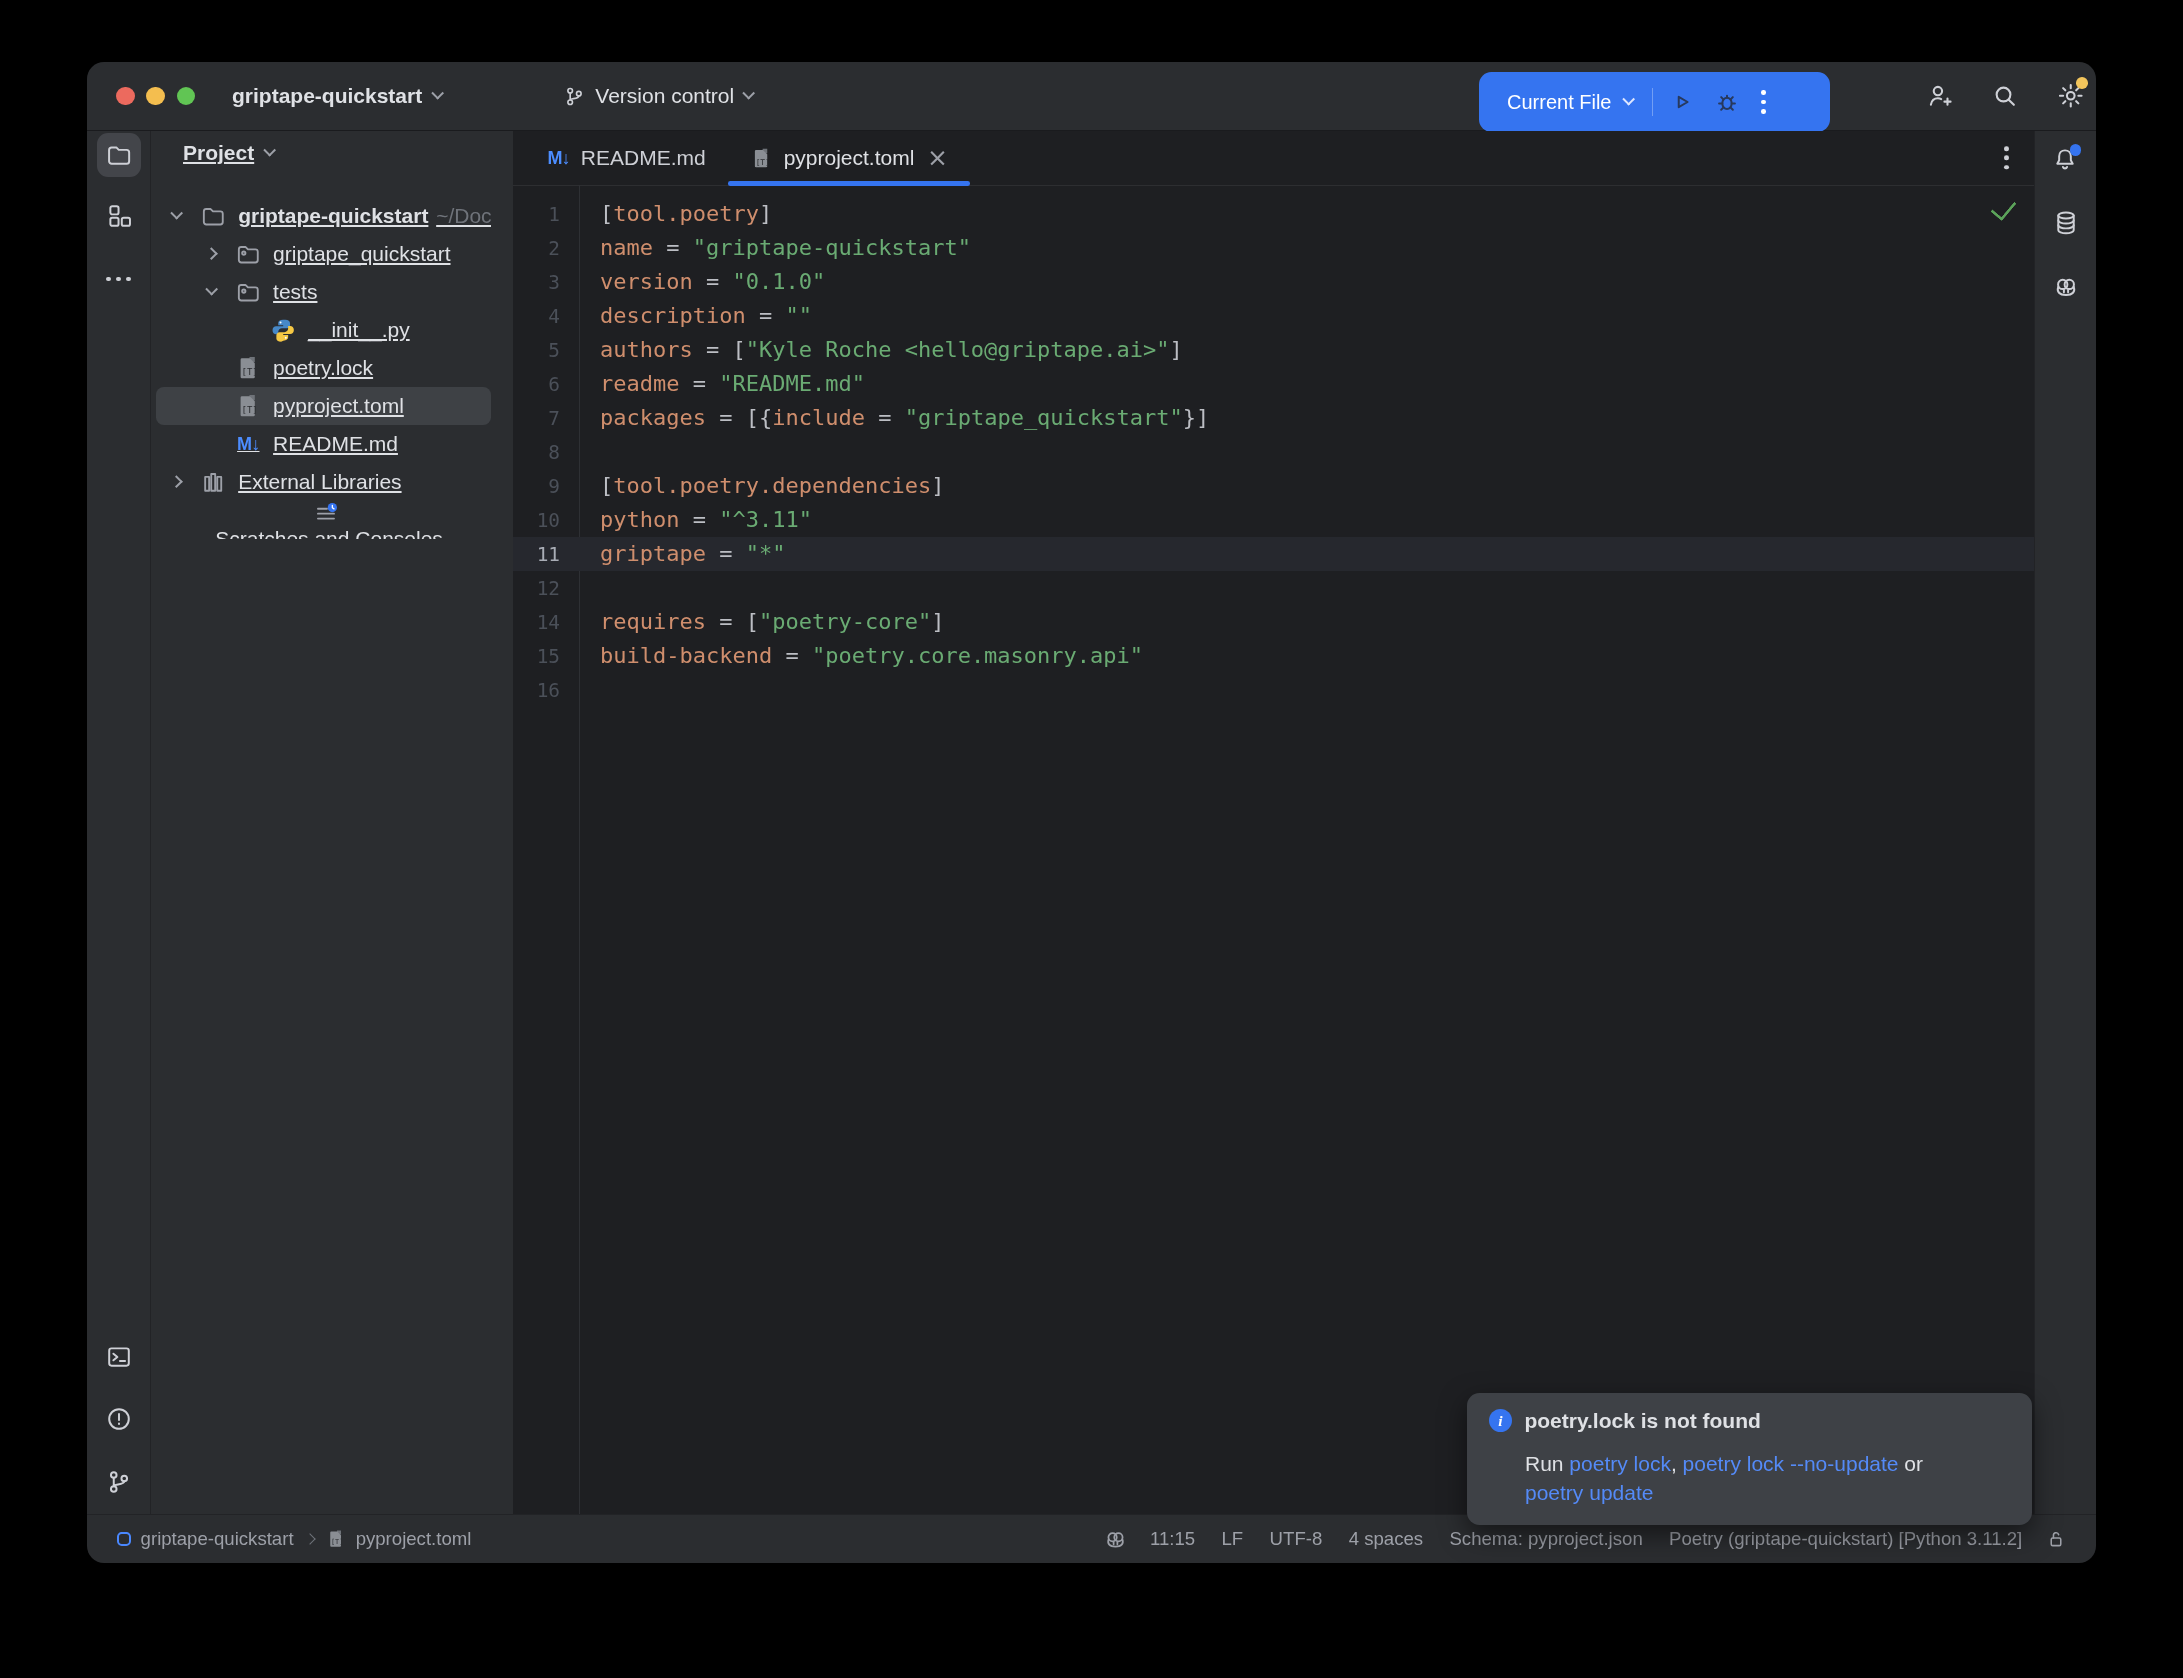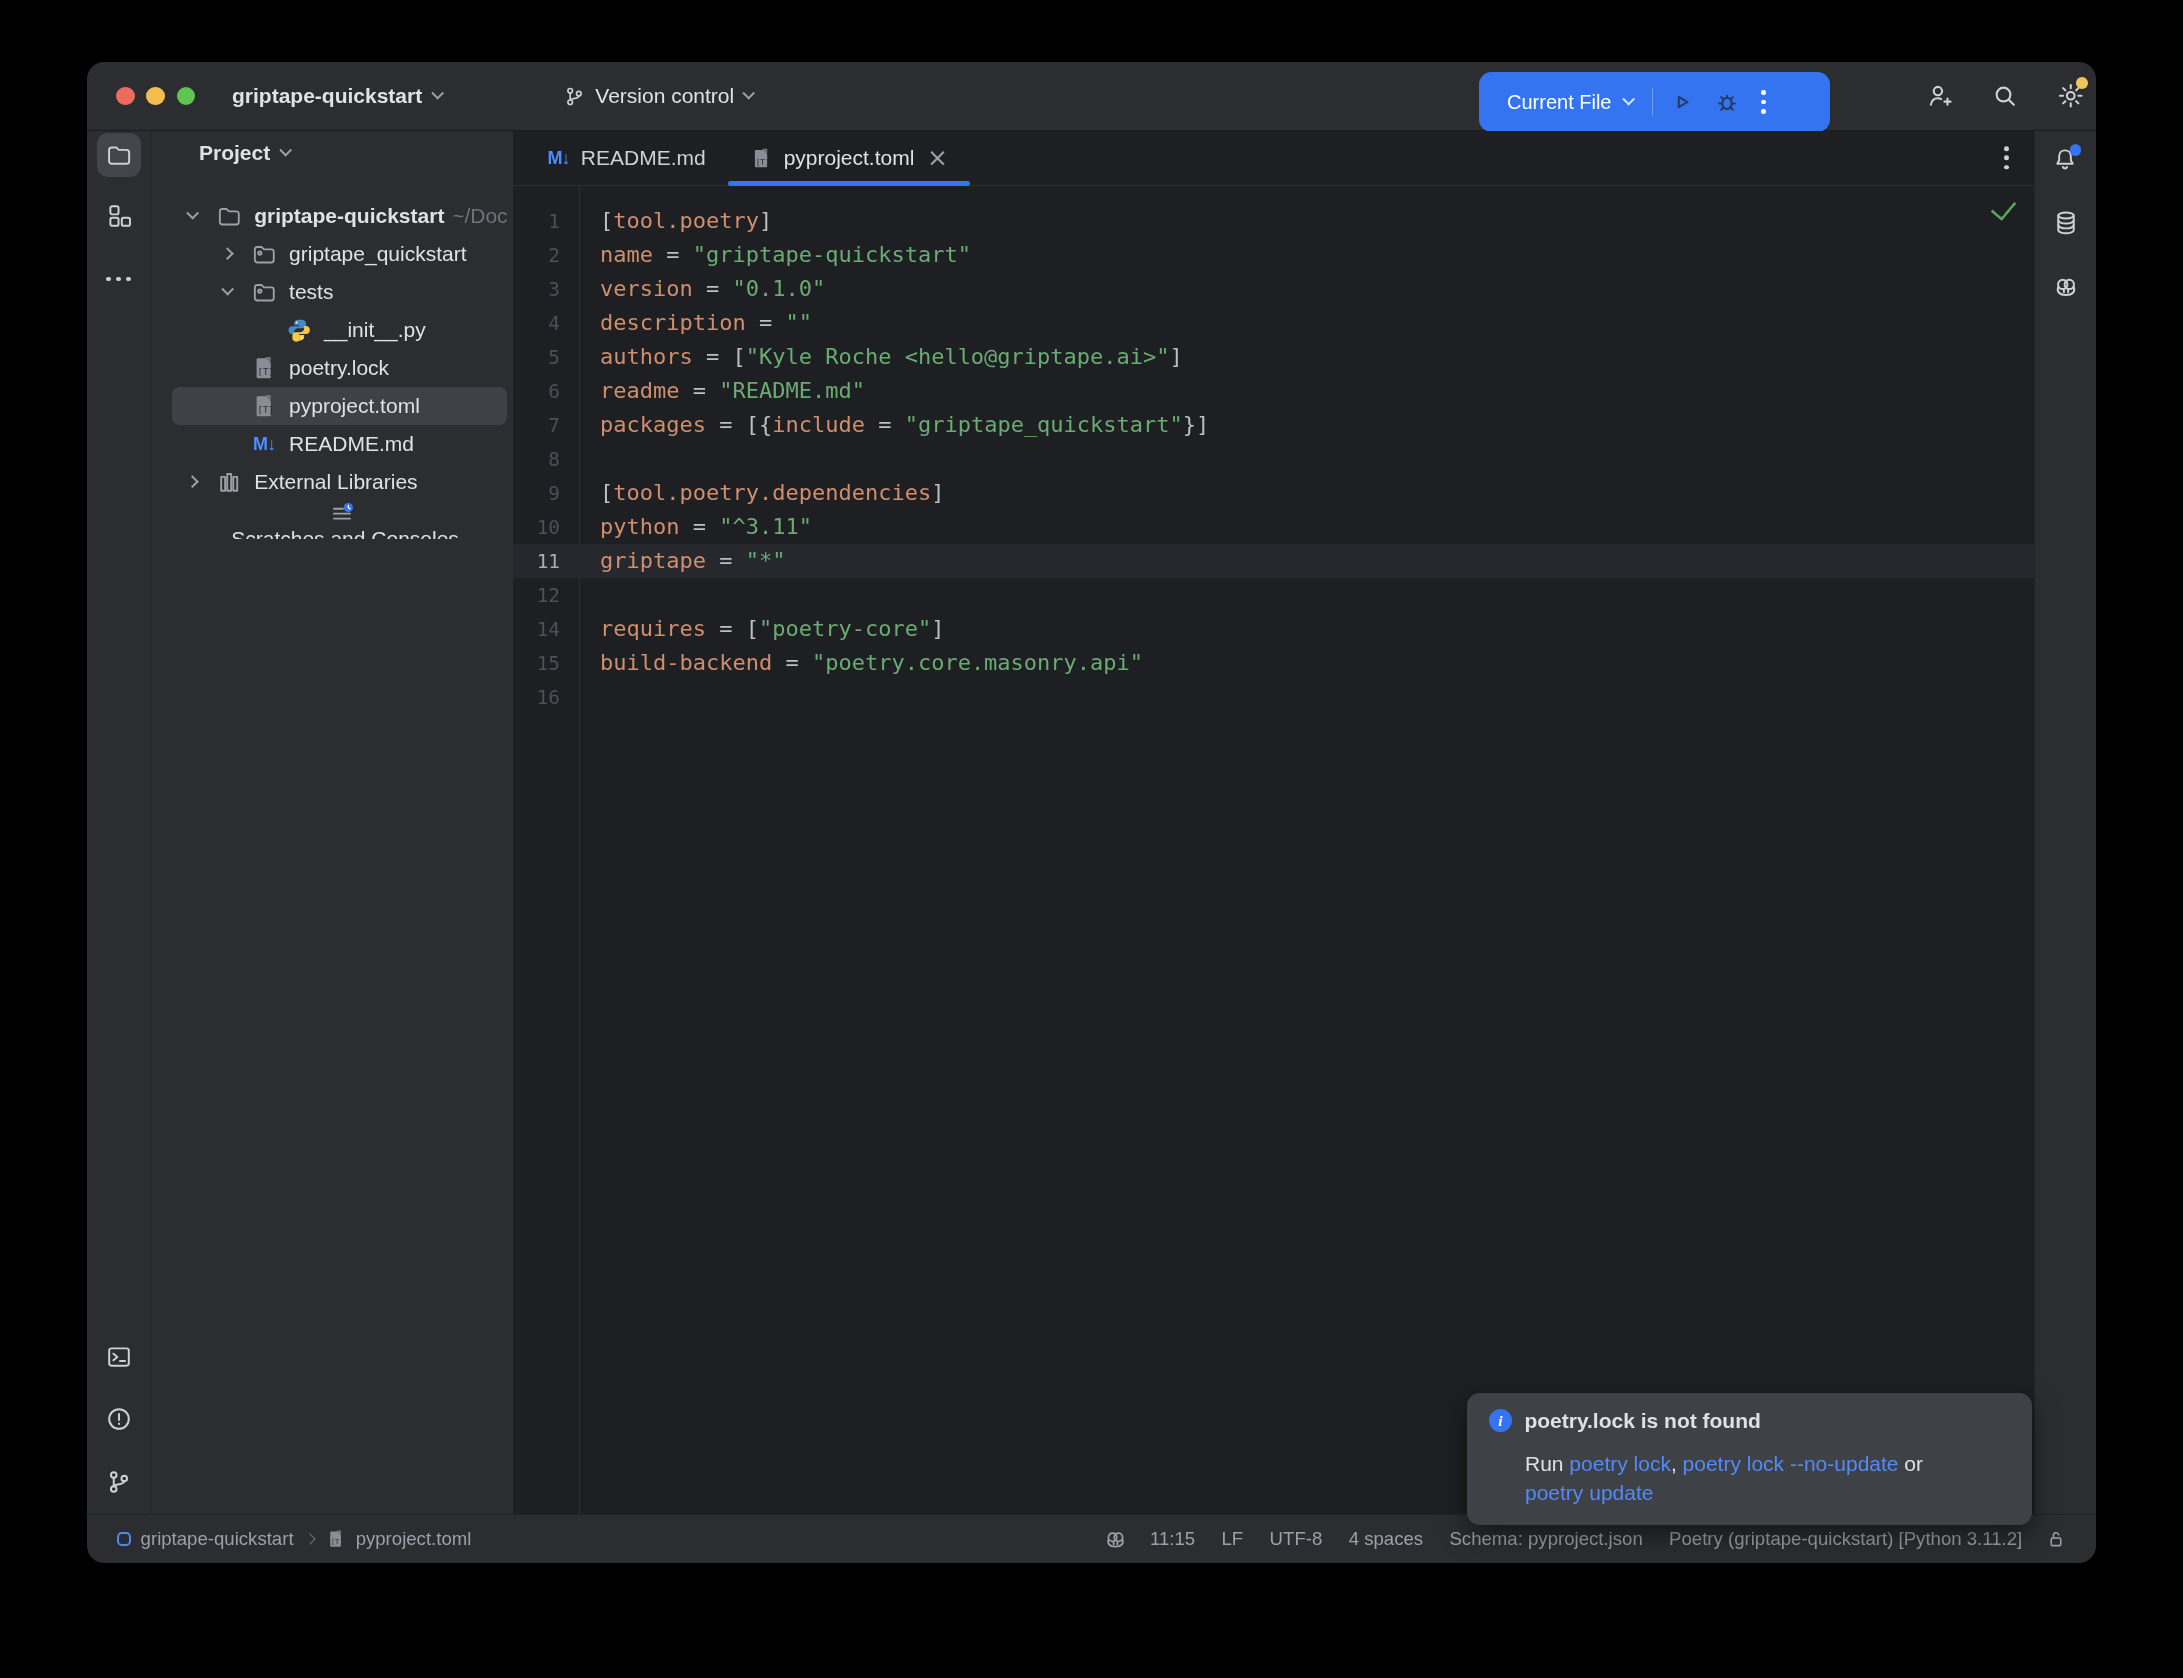--- a/index.html
+++ b/index.html
@@ -46,21 +46,21 @@
   .leftstrip{position:absolute;left:0;top:69px;bottom:48px;width:63px;border-right:0.8px solid #222326;
              display:flex;flex-direction:column;align-items:center;}
   .strip-btn{width:44px;height:44px;border-radius:11px;display:flex;align-items:center;
              justify-content:center;color:#CED0D6;flex:none;}
   .strip-btn.active{background:#43454A;}
   .dots3{display:flex;gap:5.4px;}
   .dots3 i{width:4.7px;height:4.7px;border-radius:50%;background:#CED0D6;display:block;}
   .strip-bottom{margin-top:auto;display:flex;flex-direction:column;gap:18.6px;padding-bottom:11px;align-items:center;}
 
   
-  .project-panel{position:absolute;left:79px;top:69px;width:363px;bottom:48px;overflow:hidden;}
+  .project-panel{position:absolute;left:63px;top:69px;width:363px;bottom:48px;overflow:hidden;text-decoration:underline;}
   .panel-header{height:44px;display:flex;align-items:center;gap:11px;padding-left:33px;
                 font-size:21px;font-weight:700;}
   .tree{margin-top:22px;}
   .trow{height:38px;display:flex;align-items:center;white-space:nowrap;overflow:hidden;
         font-size:21px;color:#DFE1E5;margin:0 22px 0 6.2px;border-radius:7.8px;}
   .trow.selected{background:#3E4145;}
   .trow .chevslot{width:34px;display:flex;justify-content:center;flex:none;}
   .trow .ticon{width:34px;margin-left:3.1px;display:flex;justify-content:center;align-items:center;flex:none;color:#9DA0A8;}
   .trow .tlabel{margin-left:7.8px;}
   .trow .tlabel.b{font-weight:700;}
@@ -74,21 +74,21 @@
           padding-left:12.4px;position:relative;}
   .tab{display:flex;align-items:center;gap:11px;padding:0 22px;font-size:21px;color:#CED0D6;position:relative;}
   .tab.active{color:#DFE1E5;}
   .tab.active::after{content:'';position:absolute;left:0;right:0;bottom:-0.8px;height:4.7px;
                      background:#3574F0;border-radius:2.3px;}
   .tab-close{color:#9DA0A8;font-size:25px;line-height:22px;margin-left:1.6px;font-family:"DejaVu Sans",sans-serif;}
   .tab-kebab{position:absolute;right:25px;top:50%;transform:translateY(-50%);}
   .codearea{position:absolute;left:0;right:0;top:54px;bottom:0;overflow:hidden;
             font-family:"DejaVu Sans Mono",monospace;font-size:22px;}
   .gutterline{position:absolute;left:66px;top:0;bottom:0;width:0.8px;background:#2E3034;}
-  .code{position:relative;padding-top:19px;}
+  .code{position:relative;padding-top:12px;}
   .line{height:34px;line-height:34px;white-space:pre;}
   .line .ln{display:inline-block;width:47px;text-align:right;color:#4B5059;font-size:19.4px;}
   .line .lc{padding-left:40px;}
   .line.current{background:#26282E;}
   .line.current .ln{color:#A9ADB6;}
   .tk-p{color:#BCBEC4}.tk-k{color:#CF8E6D}.tk-s{color:#6AAB73}
   .inspect{position:absolute;top:11px;right:23px;}
 
   
   .rightstrip{position:absolute;right:0;top:69px;width:62px;bottom:48px;border-left:0.8px solid #222326;

